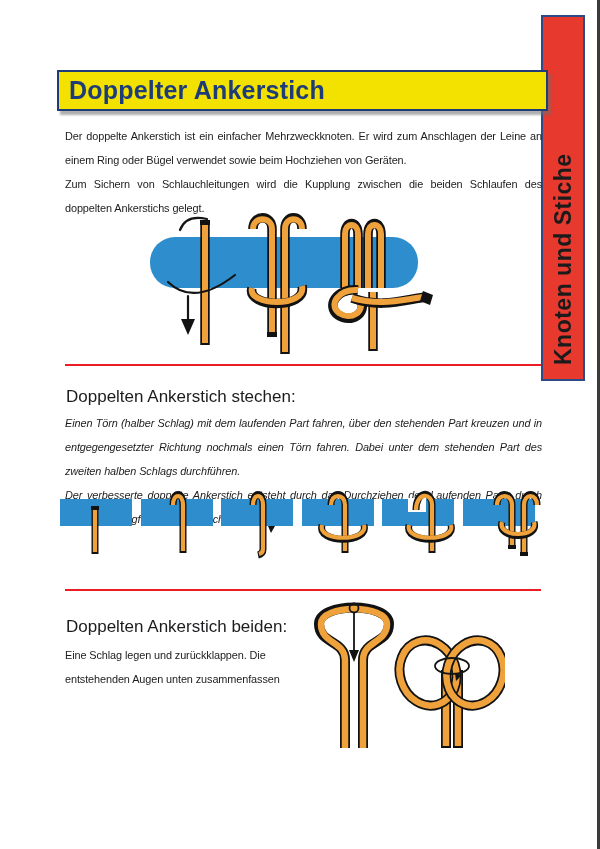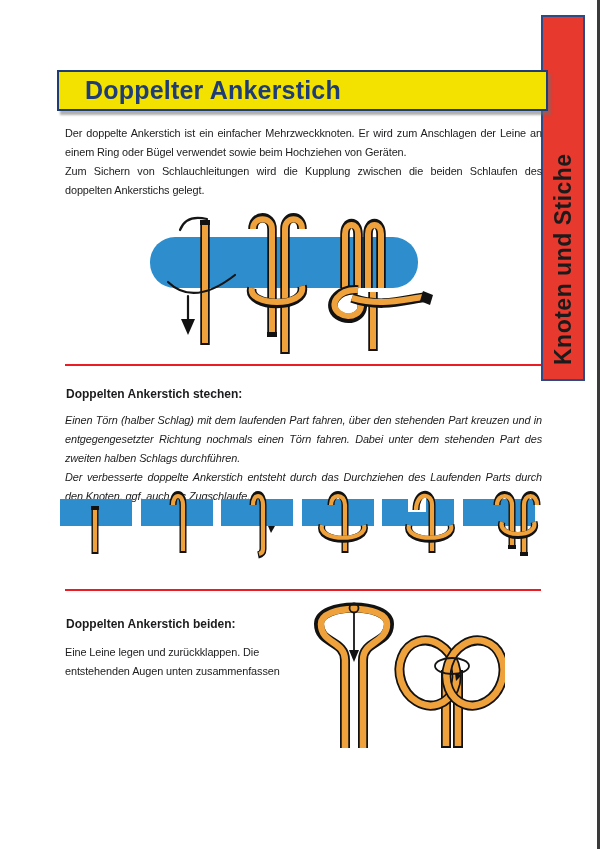--- a/index.html
+++ b/index.html
@@ -32,30 +32,30 @@
     white-space:nowrap;
   }
   
   .banner{
     position:absolute;left:57px;top:70px;width:487px;height:37px;
     background:var(--banner-yellow);border:2px solid var(--title-blue);
     box-shadow:3px 4px 2px rgba(110,110,110,0.55);
     display:flex;align-items:center;
   }
   .banner h1{
-    margin:0;padding-left:26px;font-size:25px;font-weight:bold;
+    margin:0;padding-left:10px;font-size:25px;font-weight:bold;
     color:var(--title-blue);letter-spacing:0.2px;
   }
   .body-text{
     position:absolute;left:65px;width:477px;
-    font-size:10.9px;line-height:19px;letter-spacing:-0.1px;
+    font-size:10.9px;line-height:24px;letter-spacing:-0.1px;
     text-align:justify;white-space:pre-line;color:var(--ink);
   }
   .sec-heading{
-    position:absolute;left:66px;font-size:12px;font-weight:bold;color:var(--ink);
+    position:absolute;left:66px;font-size:17px;font-weight:normal;color:var(--ink);
   }
   .redline{position:absolute;left:65px;width:476px;height:2px;background:var(--divider-red);}
   .fig{position:absolute;}
   
   .rk{fill:none;stroke:#121212;stroke-linecap:butt;stroke-linejoin:round;}
   .ro{fill:none;stroke:var(--rope-orange);stroke-linecap:butt;stroke-linejoin:round;}
   .w1k{stroke-width:9.5px;} .w1o{stroke-width:6px;}
   .w2k{stroke-width:7px;}  .w2o{stroke-width:4.2px;}
   .w3k{stroke-width:10px;} .w3o{stroke-width:6.5px;}
   .thin{fill:none;stroke:#151515;stroke-width:2.2px;stroke-linecap:round;}
@@ -171,21 +171,21 @@
       <path class="rk w2k" d="M444,34 C438,52 482,52 476,34"></path>
       <path class="ro w2o" d="M444,34 C439,50 481,50 476,34"></path>
       <rect class="cap" x="450" y="57" width="8" height="4"></rect>
       <rect class="cap" x="462" y="64" width="8" height="4"></rect>
     </g>
   </svg>
 
   <div class="redline" style="top:589px;"></div>
 
   <div class="sec-heading" style="top:617px;">Doppelten Ankerstich beiden:</div>
-  <div class="body-text" style="top:643px;width:260px;text-align:left;">Eine Leine legen und zurückklappen. Die
+  <div class="body-text" style="top:643px;width:260px;text-align:left;">Eine Schlag legen und zurückklappen. Die
 entstehenden Augen unten zusammenfassen</div>
 
   <svg class="fig" style="left:305px;top:598px;" width="200" height="150" viewBox="0 0 200 150">
     <g>
       <path class="rk w3k" d="M40,150 L40,62 C40,42 14,46 14,26 C14,4 84,4 84,26 C84,46 58,42 58,62 L58,150"></path>
       <path class="ro w3o" d="M40,150 L40,62 C40,43 16,46 16,26 C16,6 82,6 82,26 C82,45 58,43 58,62 L58,150"></path>
     </g>
     <g>
       <circle cx="49" cy="10" r="4.5" fill="#ffffff" class="thin" style="stroke-width:1.8px;"></circle>
       <path class="thin" style="stroke-width:1.8px;" d="M49,15 L49,54"></path>

